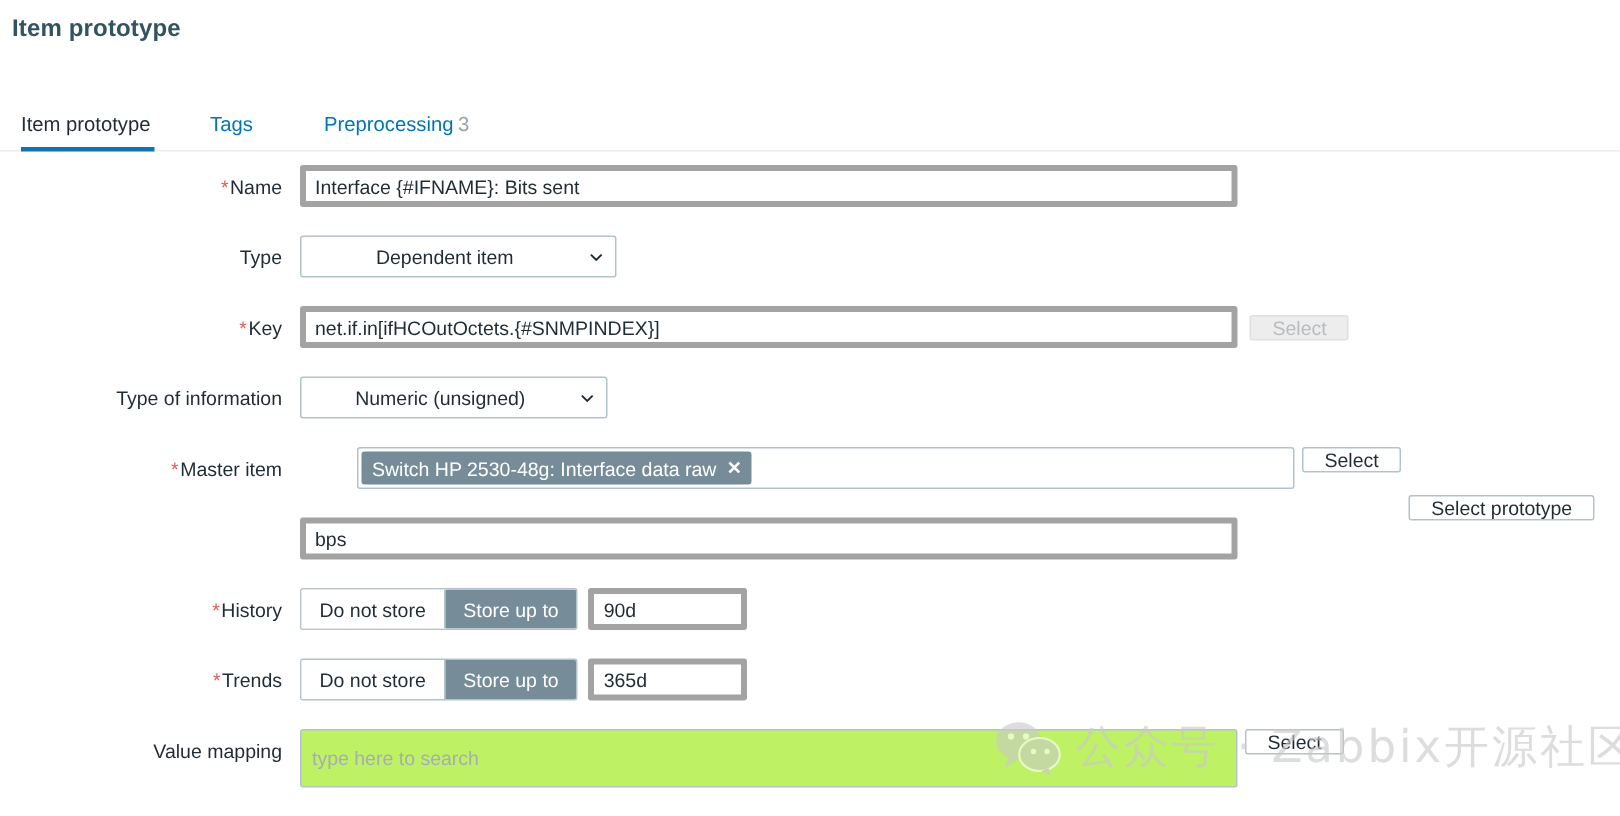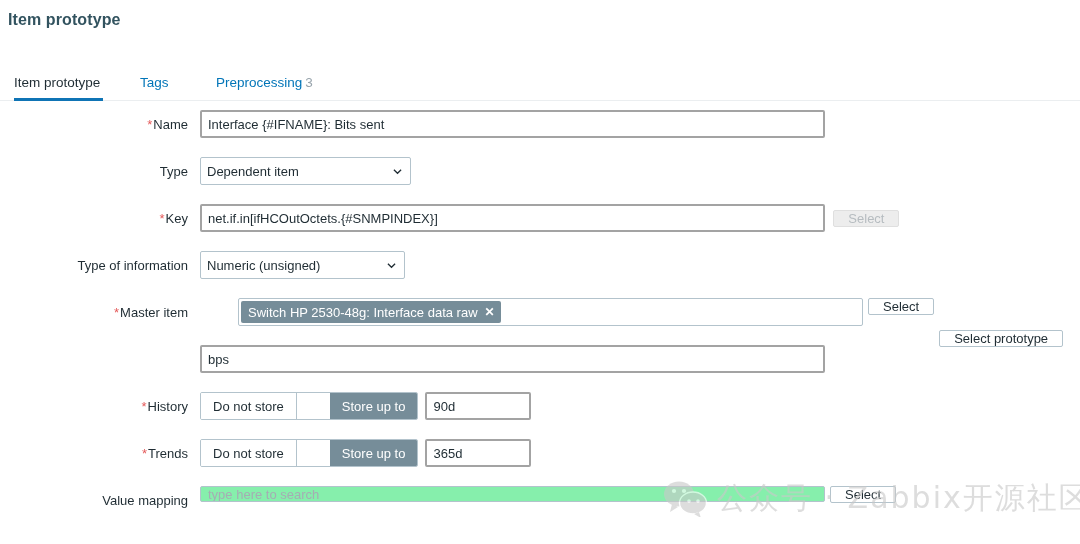--- a/index.html
+++ b/index.html
@@ -99,21 +99,21 @@
 
   .field-wrap {
     position: absolute;
     left: 200px;
     top: 2px;
   }
 
   input.txt {
     box-sizing: border-box;
     height: 28px;
-    border: 2px solid #a3a3a3;
+    border: 4px solid #a3a3a3;
     border-radius: 2px;
     background: #ffffff;
     font-family: "Liberation Sans", sans-serif;
     font-size: 13px;
     color: #1f2c33;
     padding: 0 6px;
     outline: none;
   }
   input.txt::placeholder { color: #a0a8ad; }
   input.w-wide   { width: 625px; }
@@ -125,20 +125,21 @@
     border: 1px solid #b3c3cc;
     border-radius: 2px;
     background: #ffffff;
     font-family: "Liberation Sans", sans-serif;
     font-size: 13px;
     color: #1f2c33;
     padding: 0 24px 0 6px;
     outline: none;
     -webkit-appearance: none;
     appearance: none;
+    text-align: center;
   }
   .sel-wrap { position: relative; display: inline-block; }
   .sel-wrap .chev {
     position: absolute;
     right: 9px;
     top: 10px;
     width: 9px;
     height: 9px;
     pointer-events: none;
   }
@@ -172,24 +173,24 @@
     margin-left: 7px;
     font-size: 12px;
     font-weight: bold;
     line-height: 1;
     cursor: pointer;
   }
 
   .ms-search {
     box-sizing: border-box;
     width: 625px;
-    height: 16px;
+    height: 39px;
     border: 1px solid #b3c3cc;
     border-radius: 2px;
-    background: #86efac;
+    background: #bef264;
     font-family: "Liberation Sans", sans-serif;
     font-size: 13px;
     color: #1f2c33;
     padding: 0 7px;
     outline: none;
   }
   .ms-search::placeholder { color: #a5adb3; }
 
   
   button.btn {
@@ -214,21 +215,20 @@
 
   
   .seg {
     display: inline-flex;
     border: 1px solid #b3c3cc;
     border-radius: 2px;
     overflow: hidden;
     height: 28px;
     box-sizing: border-box;
     vertical-align: top;
-    gap: 33px;
   }
   .seg .opt {
     display: flex;
     align-items: center;
     justify-content: center;
     height: 26px;
     padding: 0 12px;
     font-size: 13px;
     color: #1f2c33;
     background: #ffffff;

